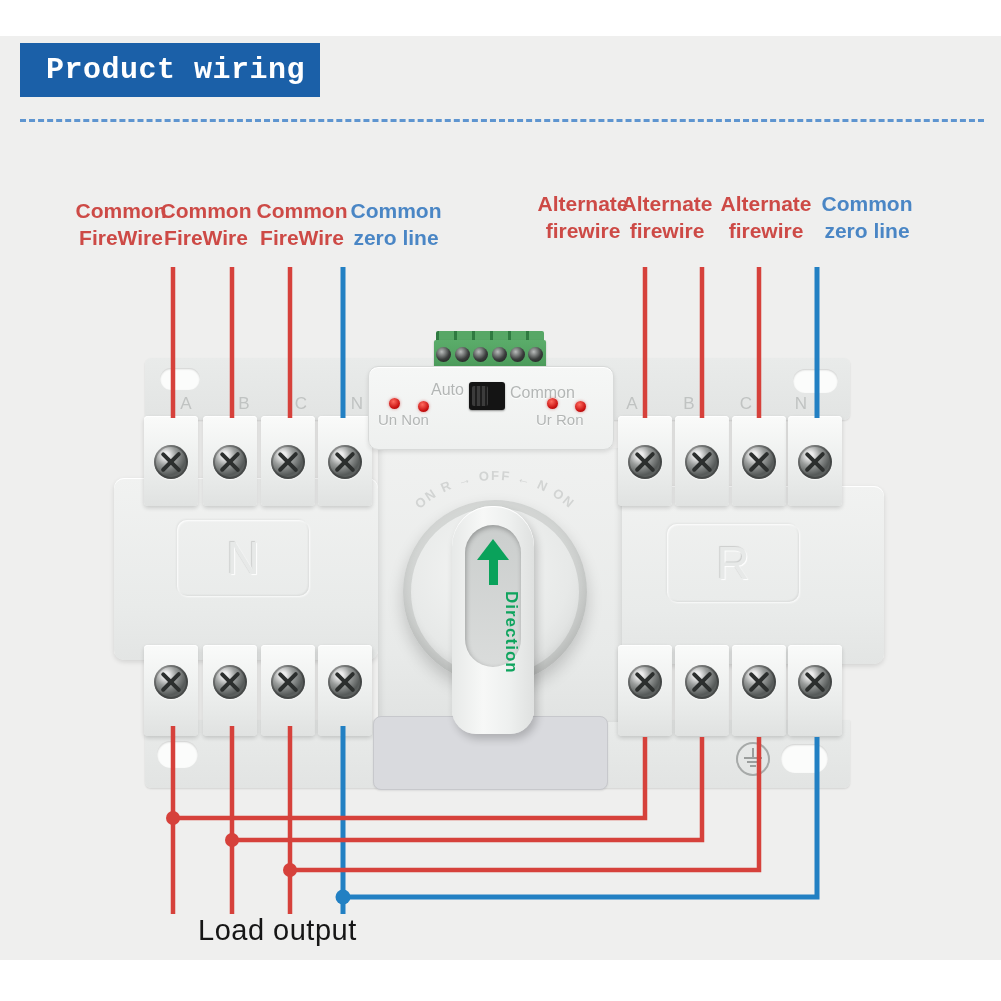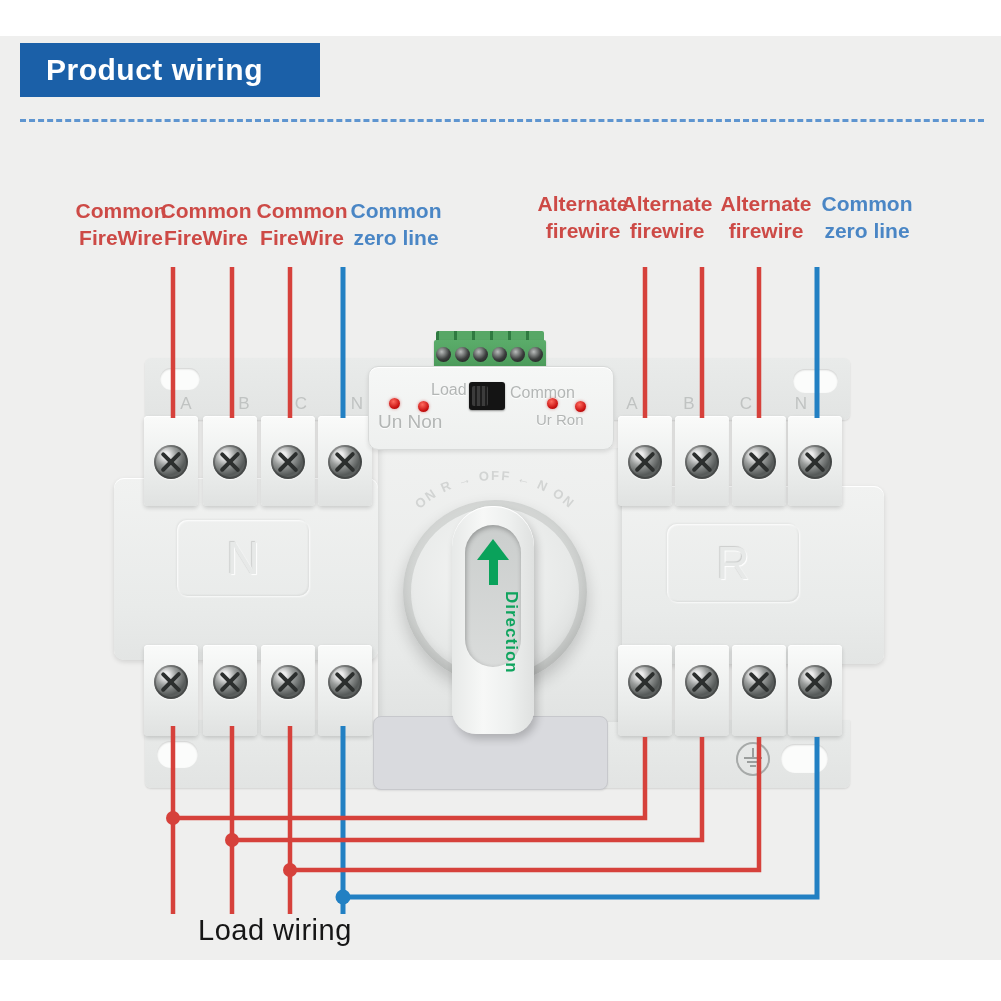--- a/index.html
+++ b/index.html
@@ -2,21 +2,21 @@
 <html><head>
 <meta charset="utf-8">
 <style>
   html,body{margin:0;padding:0;}
   body{font-family:"Liberation Sans",sans-serif;}
   #stage{position:relative;width:1001px;height:1001px;background:#efefee;overflow:hidden;}
   .abs{position:absolute;}
   .strip{background:#ffffff;left:0;width:1001px;}
   
   #hdr{left:20px;top:43px;width:300px;height:54px;background:#1b60a8;}
-  #hdr .t{color:#fff;font-size:30px;font-weight:bold;line-height:54px;padding-left:26px;letter-spacing:.5px;}
+  #hdr .t{color:#fff;font-size:30px;font-weight:bold;line-height:54px;padding-left:26px;letter-spacing:.5px;font-family:Liberation Mono, monospace;}
   #rule{left:20px;top:119px;width:964px;height:0;border-top:3px dashed #5e95d0;}
   
   .lbl{width:124px;text-align:center;font-size:21px;font-weight:bold;line-height:27px;}
   .lbl.live{color:#cd4a46;}
   .lbl.neutral{color:#4a86c5;}
   
   .plate{background:linear-gradient(180deg,#e9ebea,#e2e4e3);border-radius:6px;box-shadow:0 1px 2px rgba(0,0,0,.12);}
   .hole{background:#fbfcfb;border-radius:14px;box-shadow:inset 0 1px 2px rgba(0,0,0,.18);}
   .pletter{width:24px;text-align:center;font-size:17px;color:#c0c3c2;}
   .body{background:linear-gradient(180deg,#f1f2f1,#e9ebea 70%,#e3e5e4);border-radius:10px;box-shadow:0 2px 5px rgba(0,0,0,.12), inset 0 1px 0 #fff;}
@@ -188,30 +188,30 @@
   <div class="abs" id="gblock" style="z-index:13;">
     <div class="gscrew" style="left:2px;"></div>
     <div class="gscrew" style="left:21px;"></div>
     <div class="gscrew" style="left:39px;"></div>
     <div class="gscrew" style="left:58px;"></div>
     <div class="gscrew" style="left:76px;"></div>
     <div class="gscrew" style="left:94px;"></div>
   </div>
 
   <div class="abs" id="panel" style="z-index:14;">
-    <span class="gtxt" style="left:62px;top:14px;">Load</span>
+    <span class="gtxt" style="left:62px;top:14px;">Auto</span>
     <div id="sw">
         <div class="knob"></div>
       </div>
     <span class="gtxt" style="left:141px;top:17px;">Common</span>
     <div class="led" style="left:20px;top:31px;"></div>
     <div class="led" style="left:49px;top:34px;"></div>
     <div class="led" style="left:178px;top:31px;"></div>
     <div class="led" style="left:206px;top:34px;"></div>
-    <span class="gtxt" style="left:9px;top:44px;font-size:19px;">Un Non</span>
+    <span class="gtxt" style="left:9px;top:44px;font-size:15px;">Un Non</span>
     <span class="gtxt" style="left:167px;top:44px;font-size:15px;">Ur Ron</span>
   </div>
 
   <div class="abs" id="knob" style="z-index:16;"></div>
   <svg class="abs" style="left:360px;top:440px;z-index:17;" width="280" height="170">
     <defs>
         <path id="arcp" d="M 23,152 A 112,112 0 0 1 247,152"></path>
       </defs>
     <text font-size="13" font-weight="bold" fill="#d2d4d3" letter-spacing="2" text-anchor="middle" font-family="Liberation Sans, sans-serif">
       <textPath href="#arcp" startOffset="50%">ON R → OFF ← N ON</textPath>
@@ -253,15 +253,15 @@
     <path d="M702 737 V840 H232" stroke="#d6413b" stroke-width="4.5" fill="none"></path>
     <path d="M759 737 V870 H290" stroke="#d6413b" stroke-width="4.5" fill="none"></path>
     <path d="M817 737 V897 H343" stroke="#2280c3" stroke-width="5" fill="none"></path>
 
     <circle cx="173" cy="818" r="7" fill="#d6413b"></circle>
     <circle cx="232" cy="840" r="7" fill="#d6413b"></circle>
     <circle cx="290" cy="870" r="7" fill="#d6413b"></circle>
     <circle cx="343" cy="897" r="7.5" fill="#2280c3"></circle>
   </svg>
 
-  <div class="abs" id="loadout" style="z-index:41;">Load wiring</div>
+  <div class="abs" id="loadout" style="z-index:41;">Load output</div>
 
 </div>
 
 </body></html>

